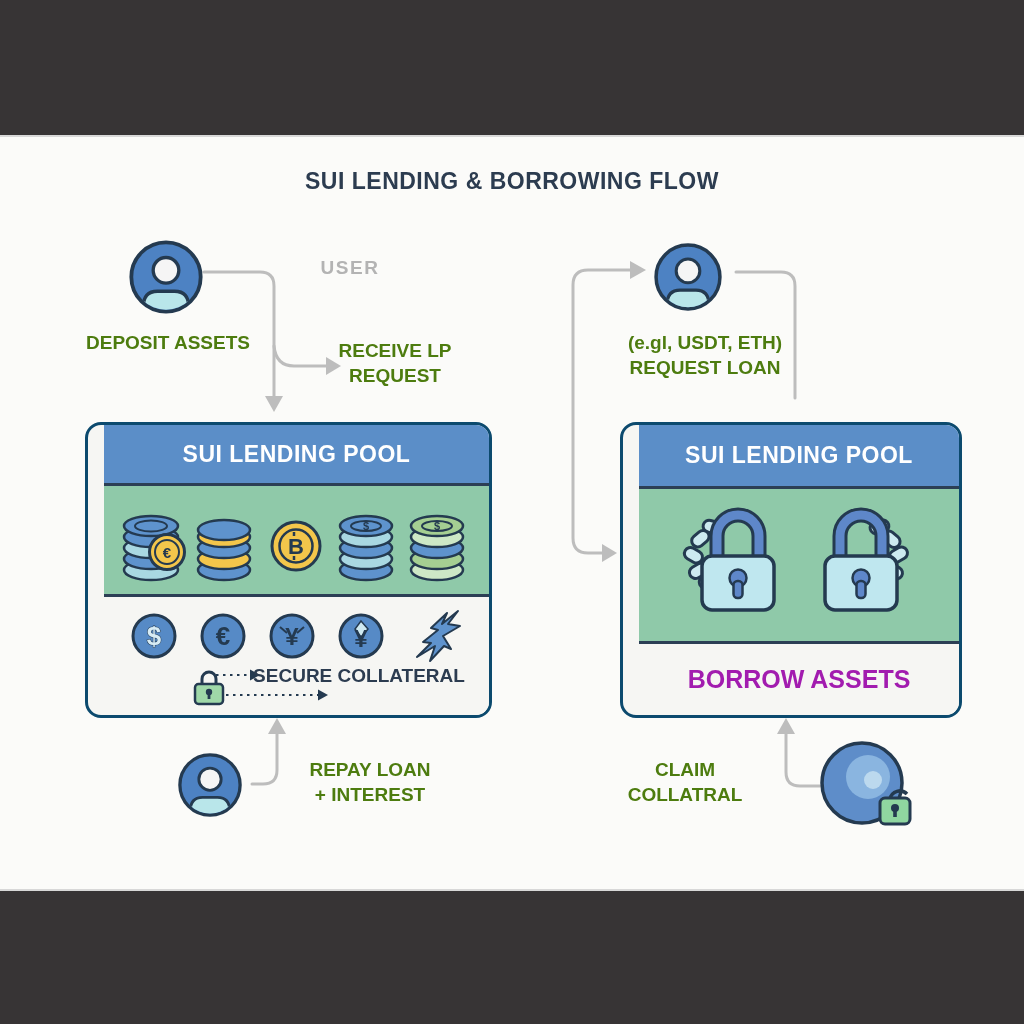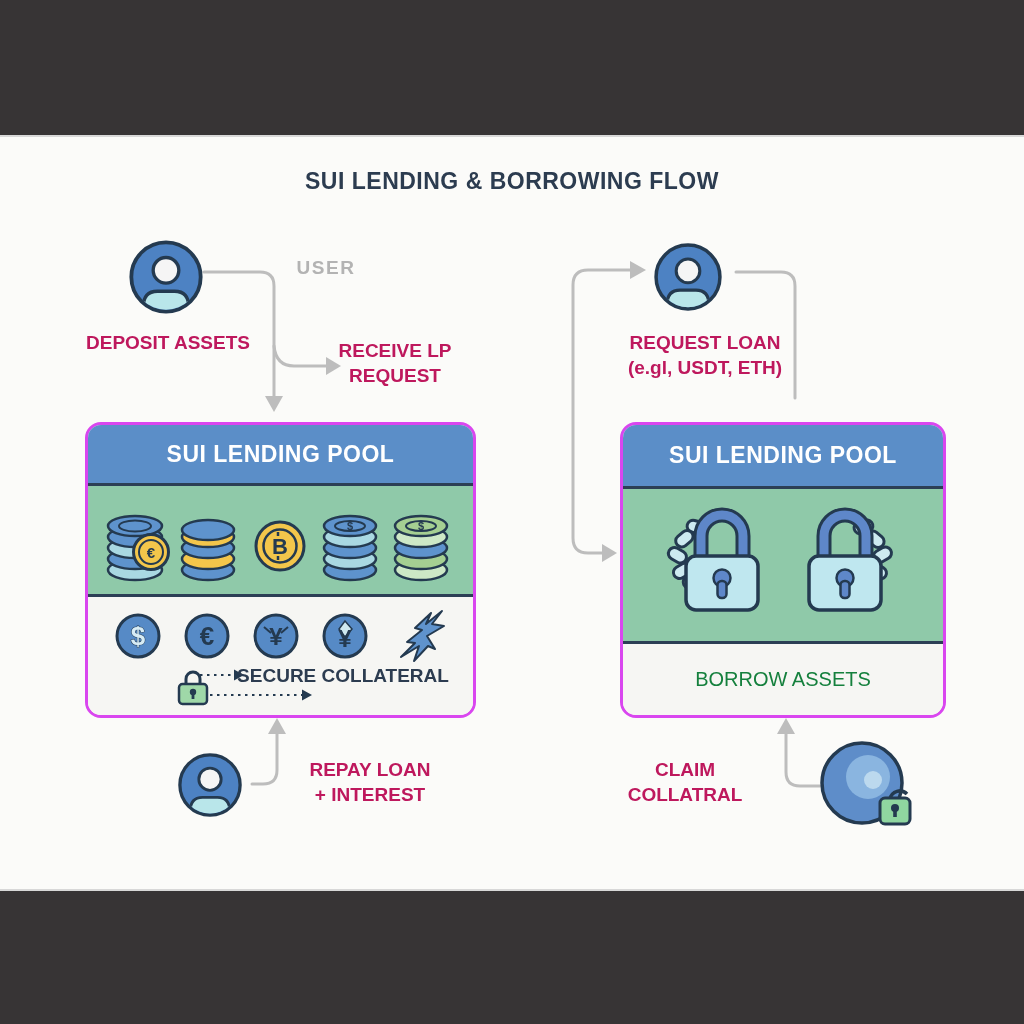--- a/index.html
+++ b/index.html
@@ -3,32 +3,32 @@
 <meta charset="utf-8">
 <style>
   html,body{margin:0;padding:0;background:#ffffff;}
   .canvas{position:relative;width:1024px;height:1024px;background:#fbfbf9;overflow:hidden;
           font-family:"Liberation Sans", sans-serif;}
   .bar{position:absolute;left:0;width:1024px;background:#373435;}
   .bar.top{top:0;height:135px;border-bottom:2px solid #d8d8d8;}
   .bar.bottom{top:889px;height:135px;border-top:2px solid #d8d8d8;}
   .title{position:absolute;left:0;top:168px;width:1024px;text-align:center;
          font-size:23px;font-weight:700;letter-spacing:.5px;color:#2c3c50;}
-  .lbl{position:absolute;text-align:center;font-weight:700;font-size:19px;line-height:25px;color:#be185d;}
+  .lbl{position:absolute;text-align:center;font-weight:700;font-size:19px;line-height:25px;color:#4d7c0f;}
   .user-lbl{position:absolute;text-align:center;font-weight:700;font-size:19px;letter-spacing:1.5px;color:#b3b3b3;}
   .connectors{position:absolute;left:0;top:0;pointer-events:none;}
   .avatar{position:absolute;}
-  .pool-box{position:absolute;border:3px solid #d946ef;border-radius:16px;overflow:hidden;
-            background:#f6f6f3;display:flex;flex-direction:column;}
+  .pool-box{position:absolute;border:3px solid #0c4a6e;border-radius:16px;overflow:hidden;
+            background:#f6f6f3;display:flex;flex-direction:column;padding-left:16px;}
   .pool-header{background:#5b8ec8;border-bottom:3px solid #2c3f55;color:#ffffff;
                font-weight:700;font-size:23px;letter-spacing:.5px;text-align:center;
                display:flex;align-items:center;justify-content:center;}
   .pool-green{background:#8fc9a9;border-bottom:3px solid #2c3f55;}
   .pool-white{background:#f6f6f3;flex:1;display:flex;align-items:center;justify-content:center;}
-  .borrow-lbl{font-weight:400;font-size:20px;color:#15803d;}
+  .borrow-lbl{font-weight:700;font-size:25px;color:#a21caf;}
   svg text{font-family:"Liberation Sans", sans-serif;}
 </style>
 </head>
 <body>
 
 <div class="canvas">
 
   <div class="bar top"></div>
   <div class="bar bottom"></div>
 
@@ -57,21 +57,21 @@
     <circle cx="40" cy="40" r="36.5" fill="#4d82c3" stroke="#243a50" stroke-width="4"></circle>
     <clipPath id="avclip1">
         <circle cx="40" cy="40" r="34.5"></circle>
       </clipPath>
     <g clip-path="url(#avclip1)">
       <path d="M16,82 V72 q0,-17 15,-17 h18 q15,0 15,17 V82 Z" fill="#b9e6ea" stroke="#243a50" stroke-width="3.5"></path>
     </g>
     <circle cx="40" cy="33" r="13.5" fill="#f5f5f5" stroke="#243a50" stroke-width="3.5"></circle>
   </svg>
 
-  <div class="user-lbl" style="left:284px;top:257px;width:84px;">USER</div>
+  <div class="user-lbl" style="left:308px;top:257px;width:84px;">USER</div>
 
   <div class="lbl" style="left:66px;top:330px;width:204px;">
     <div>DEPOSIT ASSETS</div>
   </div>
 
   <div class="lbl" style="left:318px;top:330px;width:154px;margin-top:8px;">
     <div>RECEIVE LP</div>
     <div>REQUEST</div>
   </div>
 
@@ -80,22 +80,22 @@
     <clipPath id="avclip2">
         <circle cx="40" cy="40" r="34.5"></circle>
       </clipPath>
     <g clip-path="url(#avclip2)">
       <path d="M16,82 V72 q0,-17 15,-17 h18 q15,0 15,17 V82 Z" fill="#b9e6ea" stroke="#243a50" stroke-width="3.5"></path>
     </g>
     <circle cx="40" cy="33" r="13.5" fill="#f5f5f5" stroke="#243a50" stroke-width="3.5"></circle>
   </svg>
 
   <div class="lbl" style="left:608px;top:330px;width:194px;">
+    <div>(e.gl, USDT, ETH)</div>
     <div>REQUEST LOAN</div>
-    <div>(e.gl, USDT, ETH)</div>
   </div>
 
   <div class="pool-box" style="left:85px;top:422px;width:385px;height:290px;">
     <div class="pool-header" style="height:58px;">
       <span>SUI LENDING POOL</span>
     </div>
     <div class="pool-green" style="height:108px;">
       <svg width="379" height="108" viewBox="0 0 379 108">
 
         <g stroke="#243a50" stroke-width="2.5">

